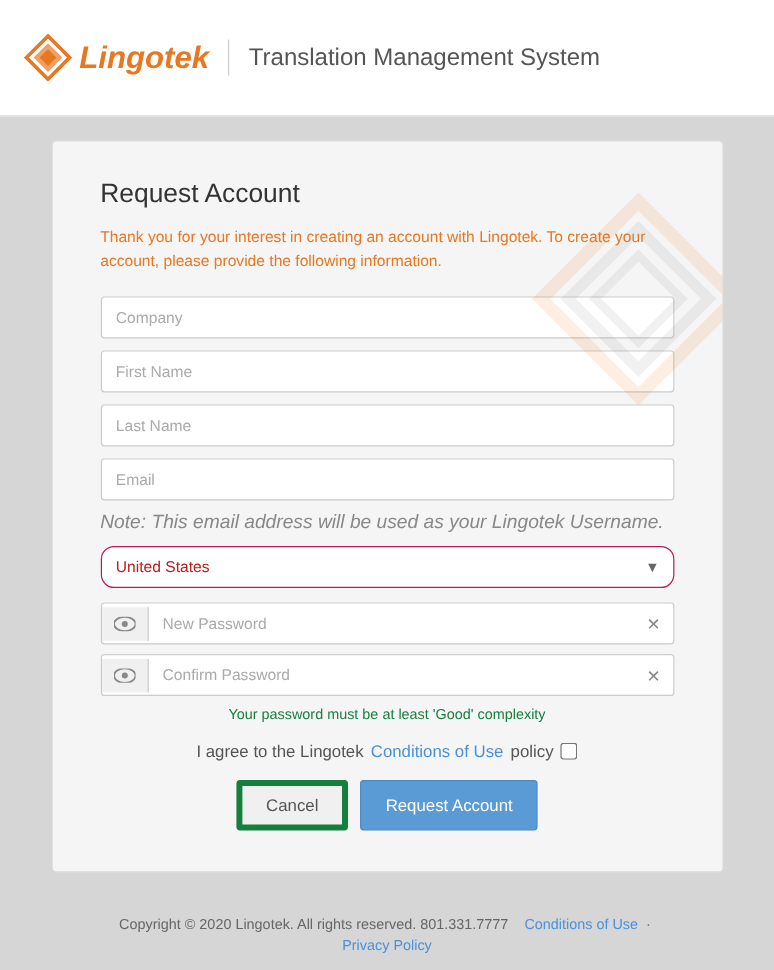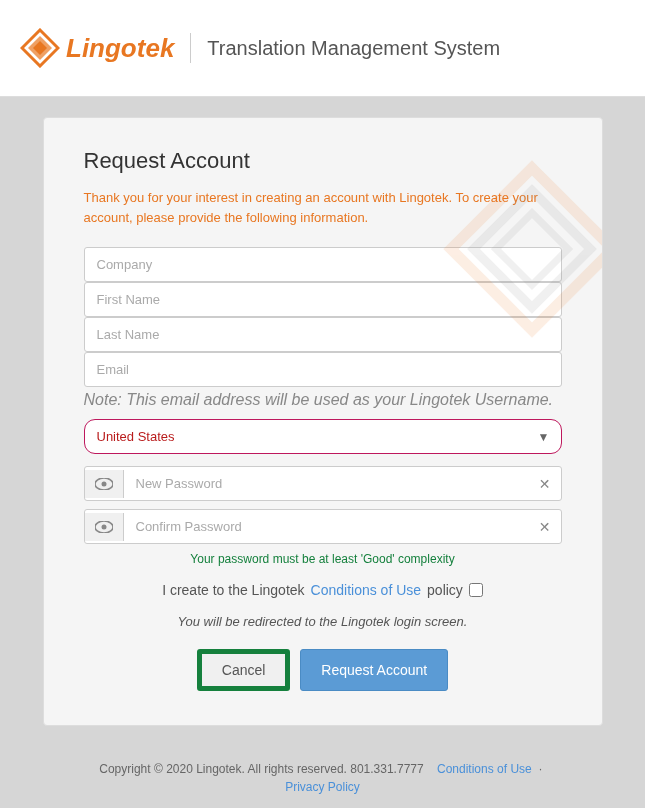--- a/index.html
+++ b/index.html
@@ -92,20 +92,21 @@
       color: #333;
       margin-bottom: 14px;
     }
     .form-intro {
       color: #e87722;
       font-size: 13px;
       line-height: 1.5;
       margin-bottom: 20px;
     }
     .form-field {
+      margin-bottom: 10px;
     }
     .form-field input[type="text"],
     .form-field input[type="email"],
     .form-field input[type="password"] {
       width: 100%;
       padding: 9px 12px;
       border: 1px solid #ccc;
       border-radius: 3px;
       font-size: 13px;
       color: #555;
@@ -344,27 +345,26 @@
             <circle cx="9" cy="6" r="2.5" fill="#888"></circle>
           </svg>
         </button>
         <input type="password" placeholder="Confirm Password" style="">
         <button class="clear-btn">✕</button>
       </div>
 
       <p class="password-hint">Your password must be at least 'Good' complexity</p>
 
       <div class="agree-row">
-        <span>I create to the Lingotek</span>
+        <span>I agree to the Lingotek</span>
         <a href="#">Conditions of Use</a>
         <span>policy</span>
         <input type="checkbox" style="">
       </div>
 
-      <p class="redirect-text">You will be redirected to the Lingotek login screen.</p>
 
       <div class="button-row">
         <button class="btn-cancel">Cancel</button>
         <button class="btn-request">Request Account</button>
       </div>
     </div>
   </div>
 
   <div class="footer">
     <div>

